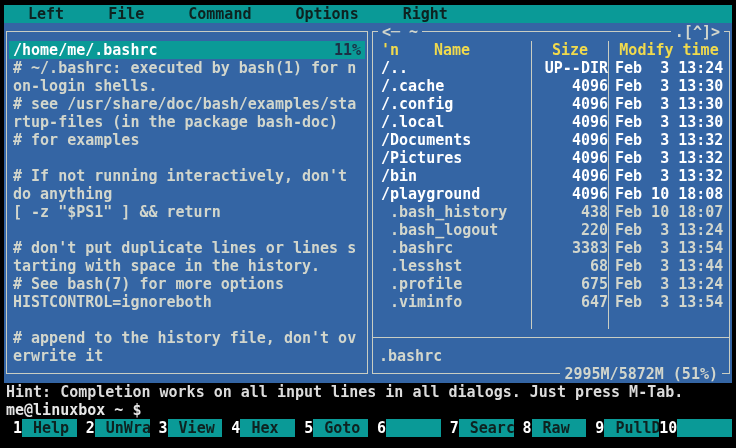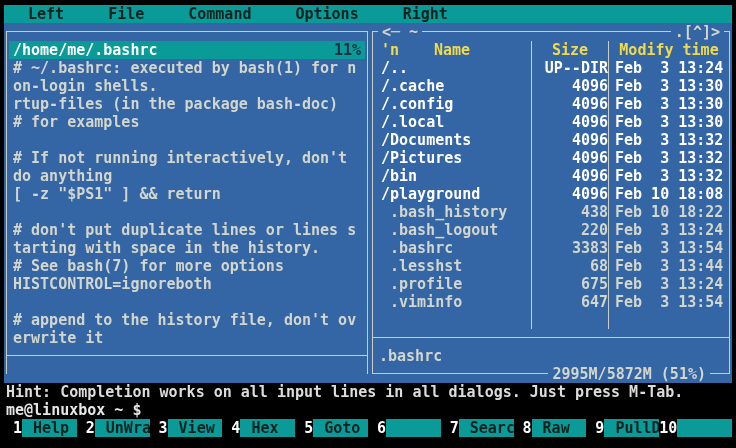--- a/index.html
+++ b/index.html
@@ -87,20 +87,21 @@
         <div class="brow">
             <div class="hl"></div>
           </div>
         <div class="vtitle">
           <span>/home/me/.bashrc</span>
           <span class="pct">11%</span>
         </div>
         <div id="viewer-lines">
             <div class="vline"># ~/.bashrc: executed by bash(1) for n</div>
             <div class="vline">on-login shells.</div>
+            <div class="vline"># see /usr/share/doc/bash/examples/sta</div>
             <div class="vline">rtup-files (in the package bash-doc)</div>
             <div class="vline"># for examples</div>
             <div class="vline"></div>
             <div class="vline"># If not running interactively, don't</div>
             <div class="vline">do anything</div>
             <div class="vline">[ -z "$PS1" ] &amp;&amp; return</div>
             <div class="vline"></div>
             <div class="vline"># don't put duplicate lines or lines s</div>
             <div class="vline">tarting with space in the history.</div>
             <div class="vline"># See bash(7) for more options</div>
@@ -164,21 +165,21 @@
               <span class="c-time">Feb  3 13:32</span>
             </div>
             <div class="frow dir">
               <span class="c-name">/playground</span>
               <span class="c-size">4096</span>
               <span class="c-time">Feb 10 18:08</span>
             </div>
             <div class="frow file">
               <span class="c-name">.bash_history</span>
               <span class="c-size">438</span>
-              <span class="c-time">Feb 10 18:22</span>
+              <span class="c-time">Feb 10 18:07</span>
             </div>
             <div class="frow file">
               <span class="c-name">.bash_logout</span>
               <span class="c-size">220</span>
               <span class="c-time">Feb  3 13:24</span>
             </div>
             <div class="frow file">
               <span class="c-name">.bashrc</span>
               <span class="c-size">3383</span>
               <span class="c-time">Feb  3 13:54</span>
@@ -203,21 +204,21 @@
           <span class="c-name"></span>
             <span class="c-size"></span>
             <span class="c-time"></span>
         </div>
         <div class="brow">
             <div class="hl"></div>
           </div>
         <div class="ministatus">.bashrc</div>
         <div class="brow">
           <div class="hl"></div>
-          <span class="ov-r" style="right:22px">2995M/5872M (51%)</span>
+          <span class="ov-r" style="right:10px">2995M/5872M (51%)</span>
         </div>
       </div>
     </div>
 
     <div class="hint">Hint: Completion works on all input lines in all dialogs. Just press M-Tab.</div>
 
     <div class="promptrow">
       <span class="prompt-text">me@linuxbox ~ $</span>
       <span class="corner-btn">[^]</span>
     </div>

